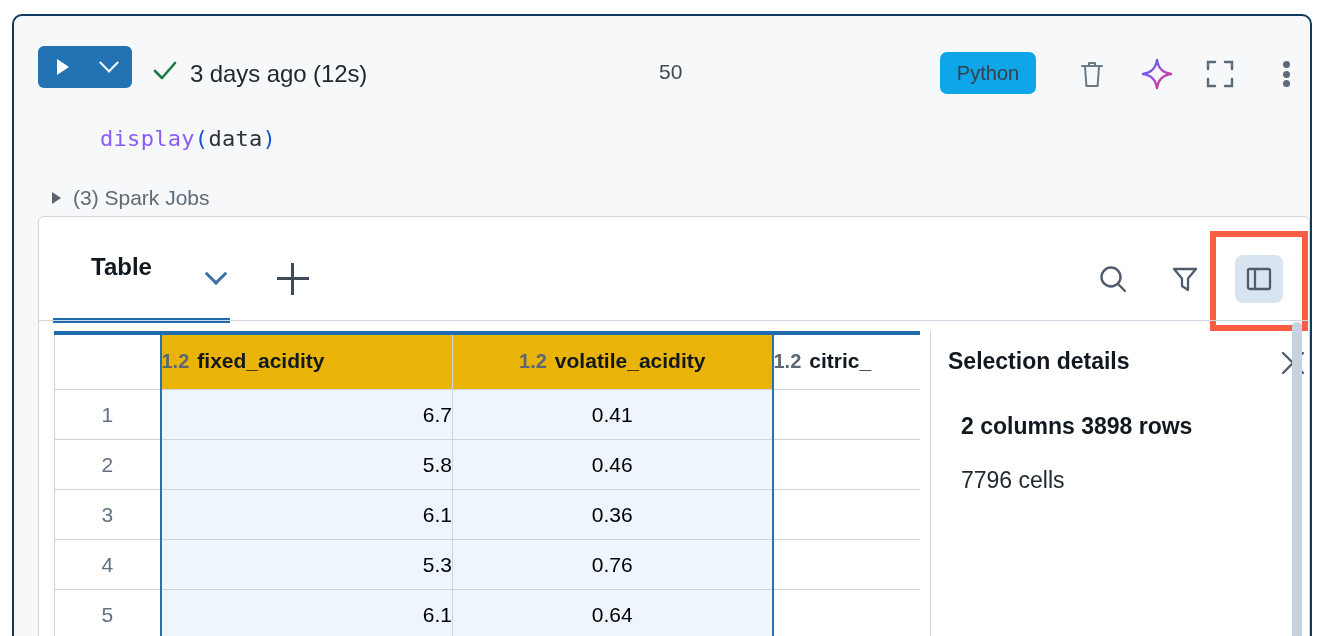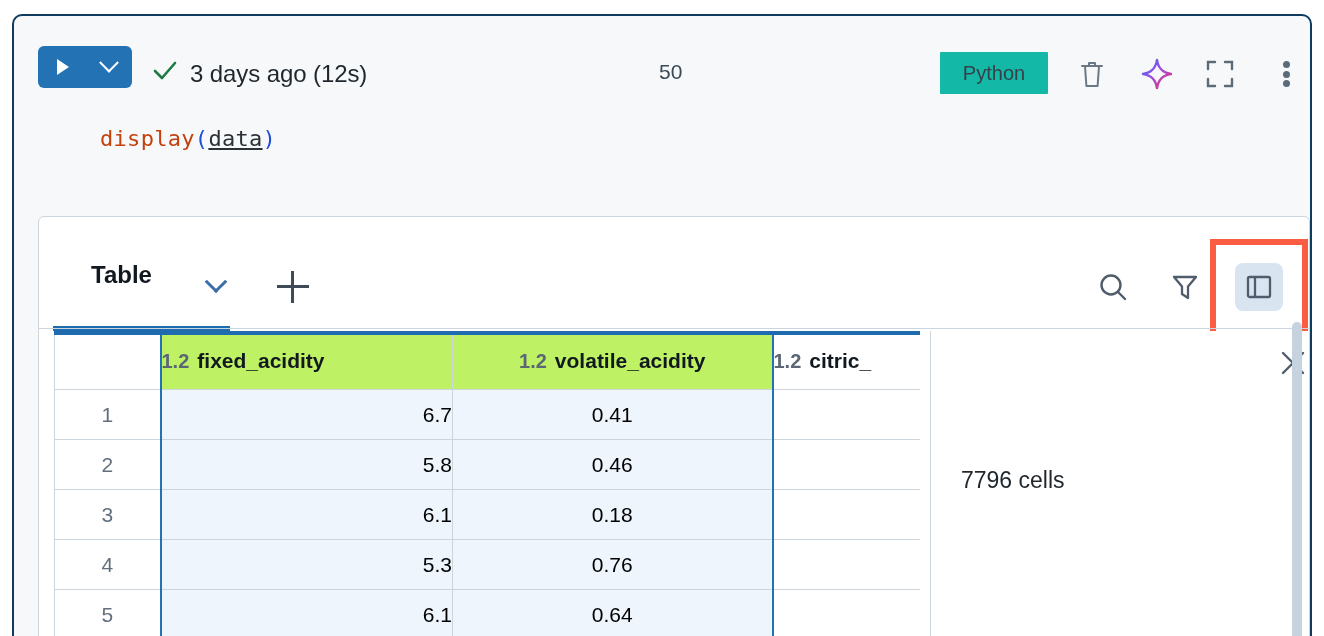--- a/index.html
+++ b/index.html
@@ -53,43 +53,43 @@
   .status-text{
     position:absolute;left:176px;top:44px;
     font-size:24px;color:#1f272d;letter-spacing:-0.1px;
   }
   .line-count{
     position:absolute;left:645px;top:44px;
     font-size:21px;color:#3b4a54;
   }
   .lang-pill{
     position:absolute;left:926px;top:36px;
-    width:108px;height:42px;border-radius:1px;background:#14b8a6;
+    width:96px;height:42px;border-radius:7px;background:#0ea5e9;
     display:flex;align-items:center;justify-content:center;
     font-size:20px;color:#364049;cursor:pointer;
   }
   .ticon{
     position:absolute;top:38px;width:40px;height:40px;
     display:flex;align-items:center;justify-content:center;cursor:pointer;
   }
   .ticon.trash{left:1058px;}
   .ticon.spark{left:1123px;}
   .ticon.expand{left:1186px;}
   .ticon.kebab{left:1252px;}
   .kdot{width:7px;height:7px;border-radius:50%;background:#5c6b7a;margin:2.5px 0;}
 
   
   .code-line{
     position:absolute;left:86px;top:110px;
     font-family:"DejaVu Sans Mono", monospace;
     font-size:22px;letter-spacing:0.3px;
   }
-  .tok-fn{color:#c2410c;}
+  .tok-fn{color:#8b5cf6;}
   .tok-paren{color:#1c4fd8;}
-  .tok-id{color:#2b3137;text-decoration:underline;}
+  .tok-id{color:#2b3137;}
 
   
   .spark-jobs{
     position:absolute;left:38px;top:170px;
     display:flex;align-items:center;cursor:pointer;
   }
   .sj-tri{
     width:0;height:0;border-left:9px solid #5a6470;
     border-top:6px solid transparent;border-bottom:6px solid transparent;
     margin-right:12px;
@@ -99,21 +99,21 @@
   
   .result{
     position:absolute;left:24px;top:200px;width:1272px;height:436px;
     background:#ffffff;
     border:1px solid #cdd5dd;
     border-radius:6px 6px 0 0;
     box-sizing:border-box;
     overflow:hidden;
   }
   .res-toolbar{
-    position:absolute;left:0;top:8px;width:1270px;height:104px;
+    position:absolute;left:0;top:0;width:1270px;height:104px;
   }
   .tab-table{
     position:absolute;left:52px;top:36px;
     font-size:24px;font-weight:bold;color:#111820;cursor:pointer;
   }
   .tab-caret{
     position:absolute;left:162px;top:46px;width:30px;height:30px;
     display:flex;align-items:center;justify-content:center;cursor:pointer;
   }
   .chev-bl{
@@ -162,21 +162,21 @@
     padding:0;
   }
   .col-idx{width:106px;}
   .col-a{width:292px;}
   .col-b{width:320px;}
   .col-c{width:148px;}
   .hdr{
     height:58px;font-size:21px;font-weight:bold;color:#111820;
     text-align:left;padding-left:18px;white-space:nowrap;overflow:hidden;
   }
-  .hdr.sel{background:#bef264;}
+  .hdr.sel{background:#eab308;}
   .hdr.idx{background:#ffffff;}
   .type-badge{
     color:#5b6775;font-weight:bold;margin-right:8px;font-size:20px;
   }
   .cellv{
     height:50px;font-size:21px;color:#000000;text-align:right;
     padding-right:18px;white-space:nowrap;
   }
   .cellv.sel{background:#eef5fd;}
   .cellv.idx{
@@ -280,20 +280,24 @@
         <div>
           <div class="kdot"></div>
           <div class="kdot"></div>
           <div class="kdot"></div>
         </div>
       </div>
     </div>
 
     <div class="code-line"><span class="tok-fn">display</span><span class="tok-paren">(</span><span class="tok-id">data</span><span class="tok-paren">)</span></div>
 
+    <div class="spark-jobs">
+      <div class="sj-tri"></div>
+      <div class="sj-text">(3) Spark Jobs</div>
+    </div>
 
     <div class="result">
 
       <div class="res-toolbar">
         <div class="tab-table">Table</div>
         <div class="tab-caret">
           <div class="chev-bl"></div>
         </div>
         <div class="tab-plus">
           <div class="plus-h"></div>
@@ -357,21 +361,21 @@
             </tr>
             <tr>
               <td class="cellv idx">2</td>
               <td class="cellv sel sel-left">5.8</td>
               <td class="cellv sel sel-right">0.46</td>
               <td class="cellv blank"></td>
             </tr>
             <tr>
               <td class="cellv idx">3</td>
               <td class="cellv sel sel-left">6.1</td>
-              <td class="cellv sel sel-right">0.18</td>
+              <td class="cellv sel sel-right">0.36</td>
               <td class="cellv blank"></td>
             </tr>
             <tr>
               <td class="cellv idx">4</td>
               <td class="cellv sel sel-left">5.3</td>
               <td class="cellv sel sel-right">0.76</td>
               <td class="cellv blank"></td>
             </tr>
             <tr>
               <td class="cellv idx">5</td>
@@ -380,25 +384,27 @@
               <td class="cellv blank"></td>
             </tr>
 
           </tbody>
         </table>
       </div>
 
       <div class="sd-divider"></div>
 
       <div class="sd-panel">
+        <div class="sd-title">Selection details</div>
         <div class="sd-close">
           <svg width="28" height="28" viewBox="0 0 28 28">
             <path d="M4 4 L24 24 M24 4 L4 24" stroke="#4f5c6b" stroke-width="2.4" stroke-linecap="round"></path>
           </svg>
         </div>
+        <div class="sd-line1">2 columns 3898 rows</div>
         <div class="sd-line2">7796 cells</div>
       </div>
     </div>
 
     <div class="vscroll-track">
       <div class="vscroll-thumb"></div>
     </div>
 
   </div>
 </div>

